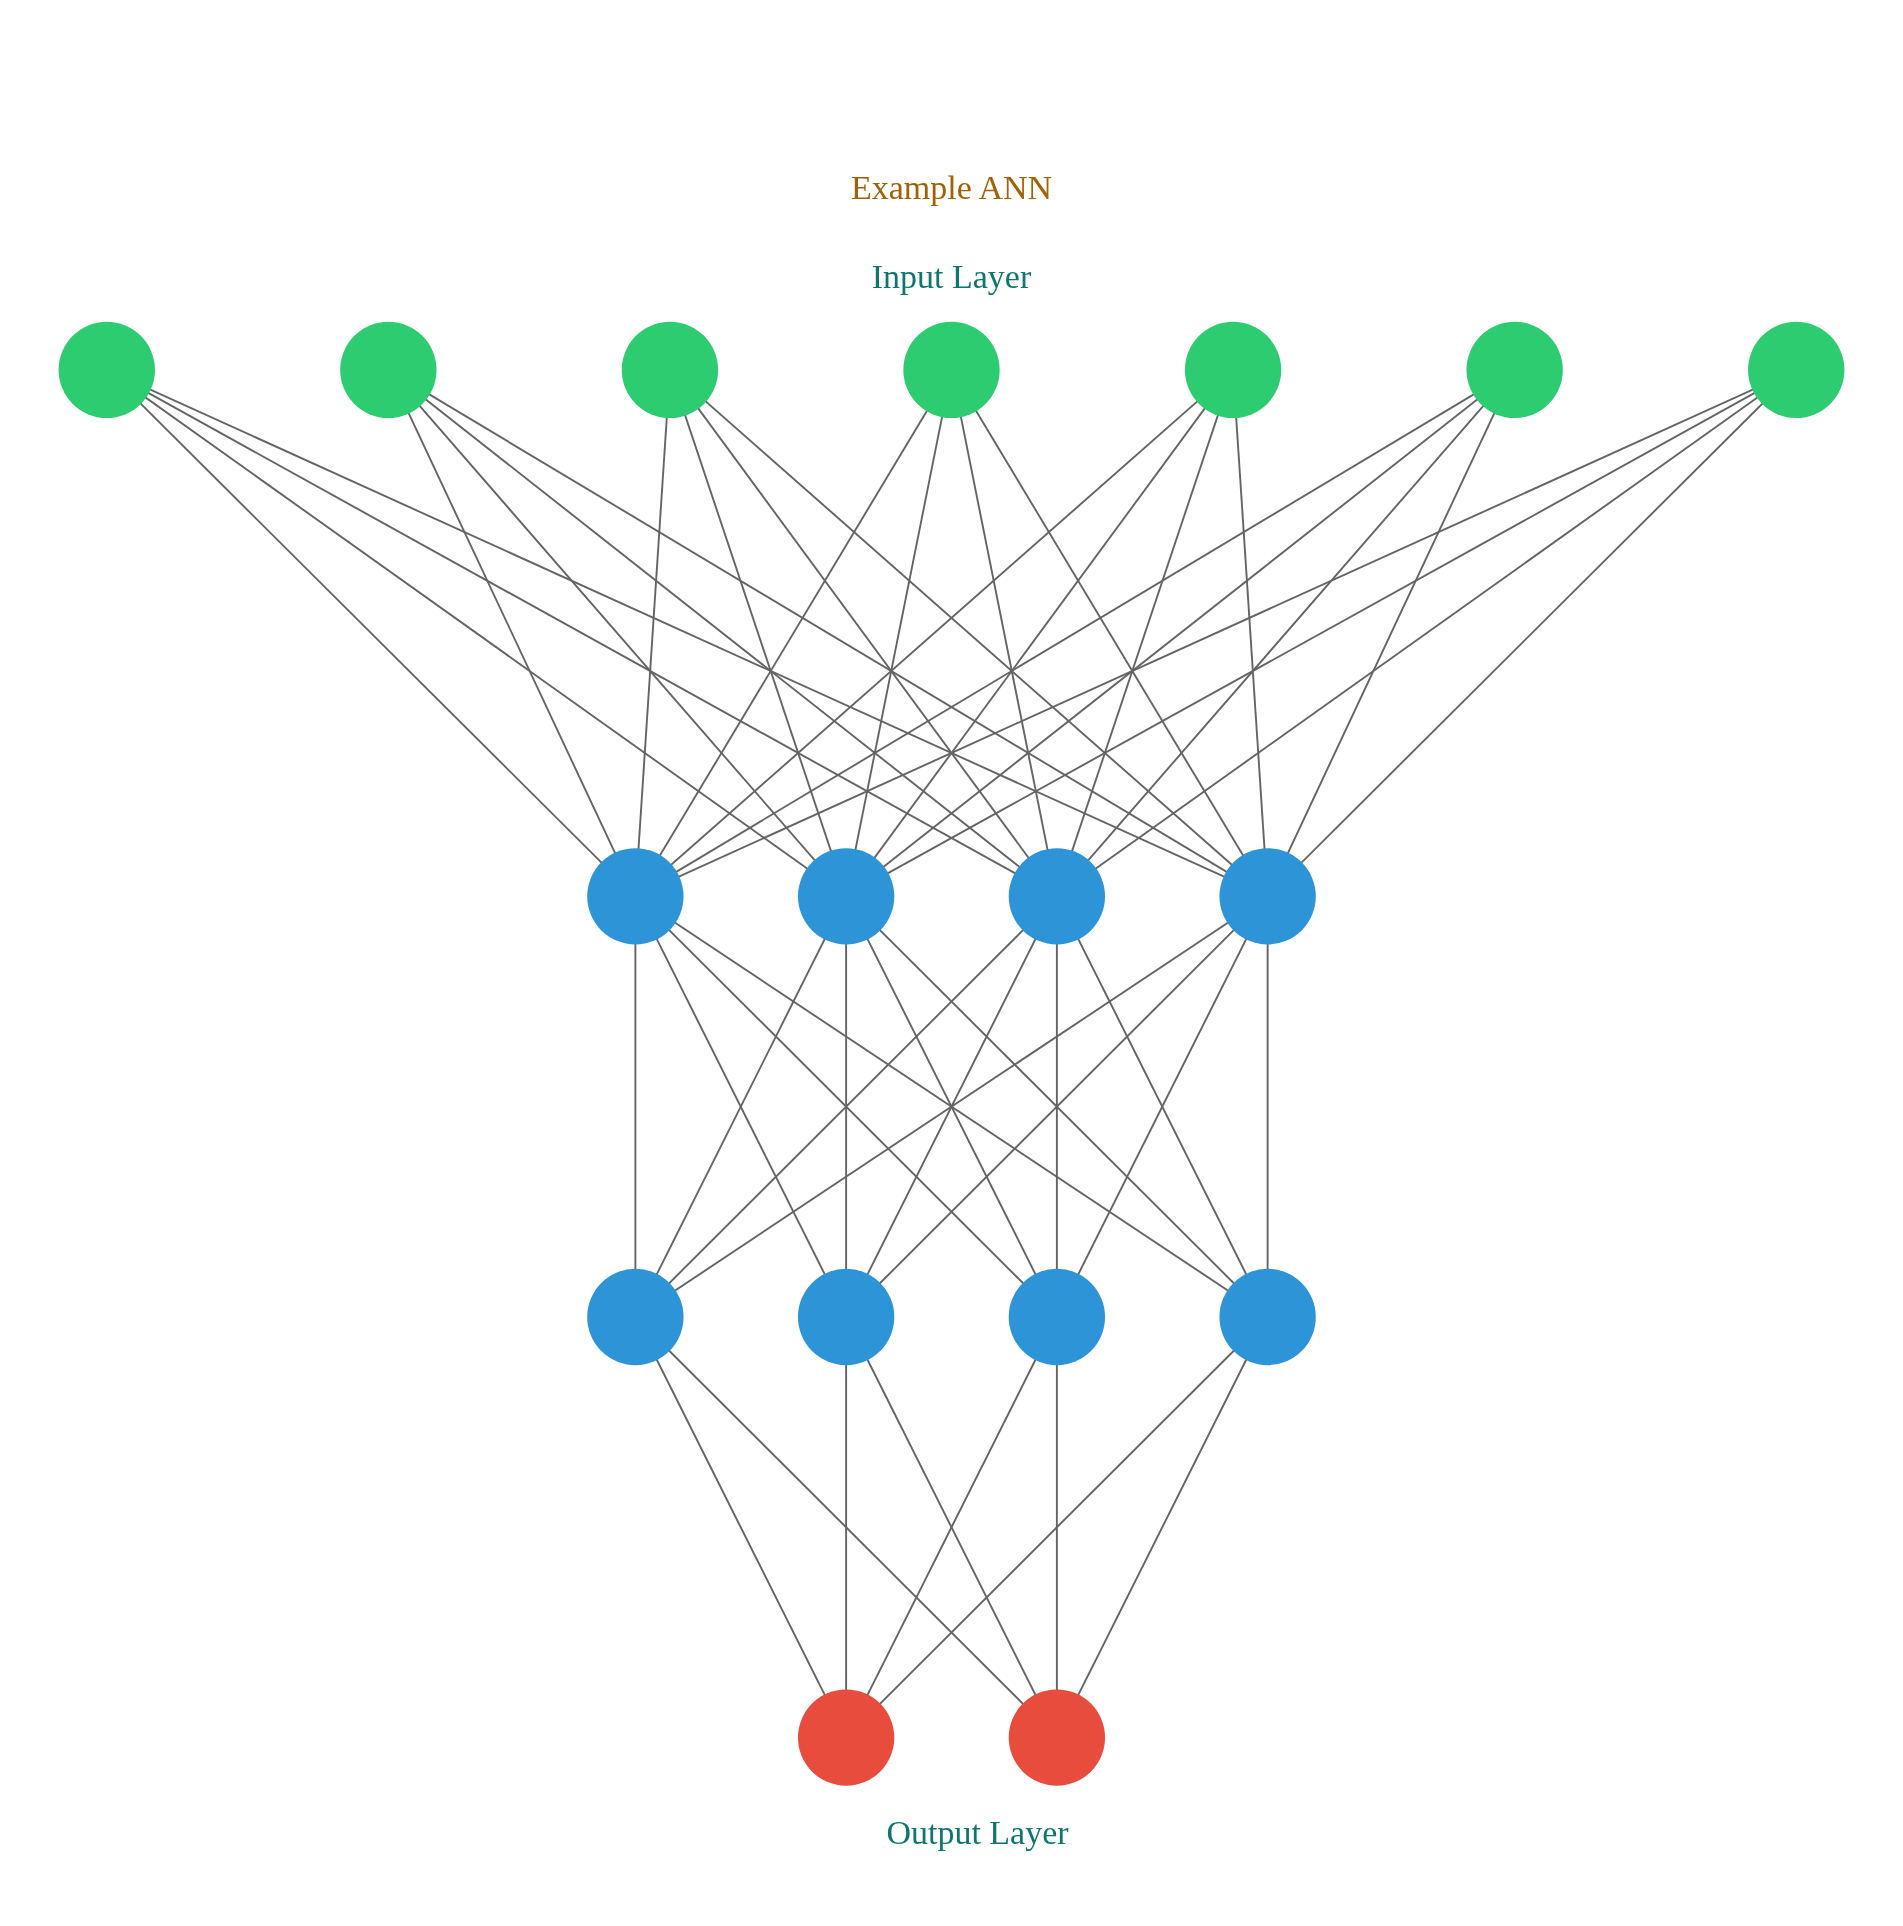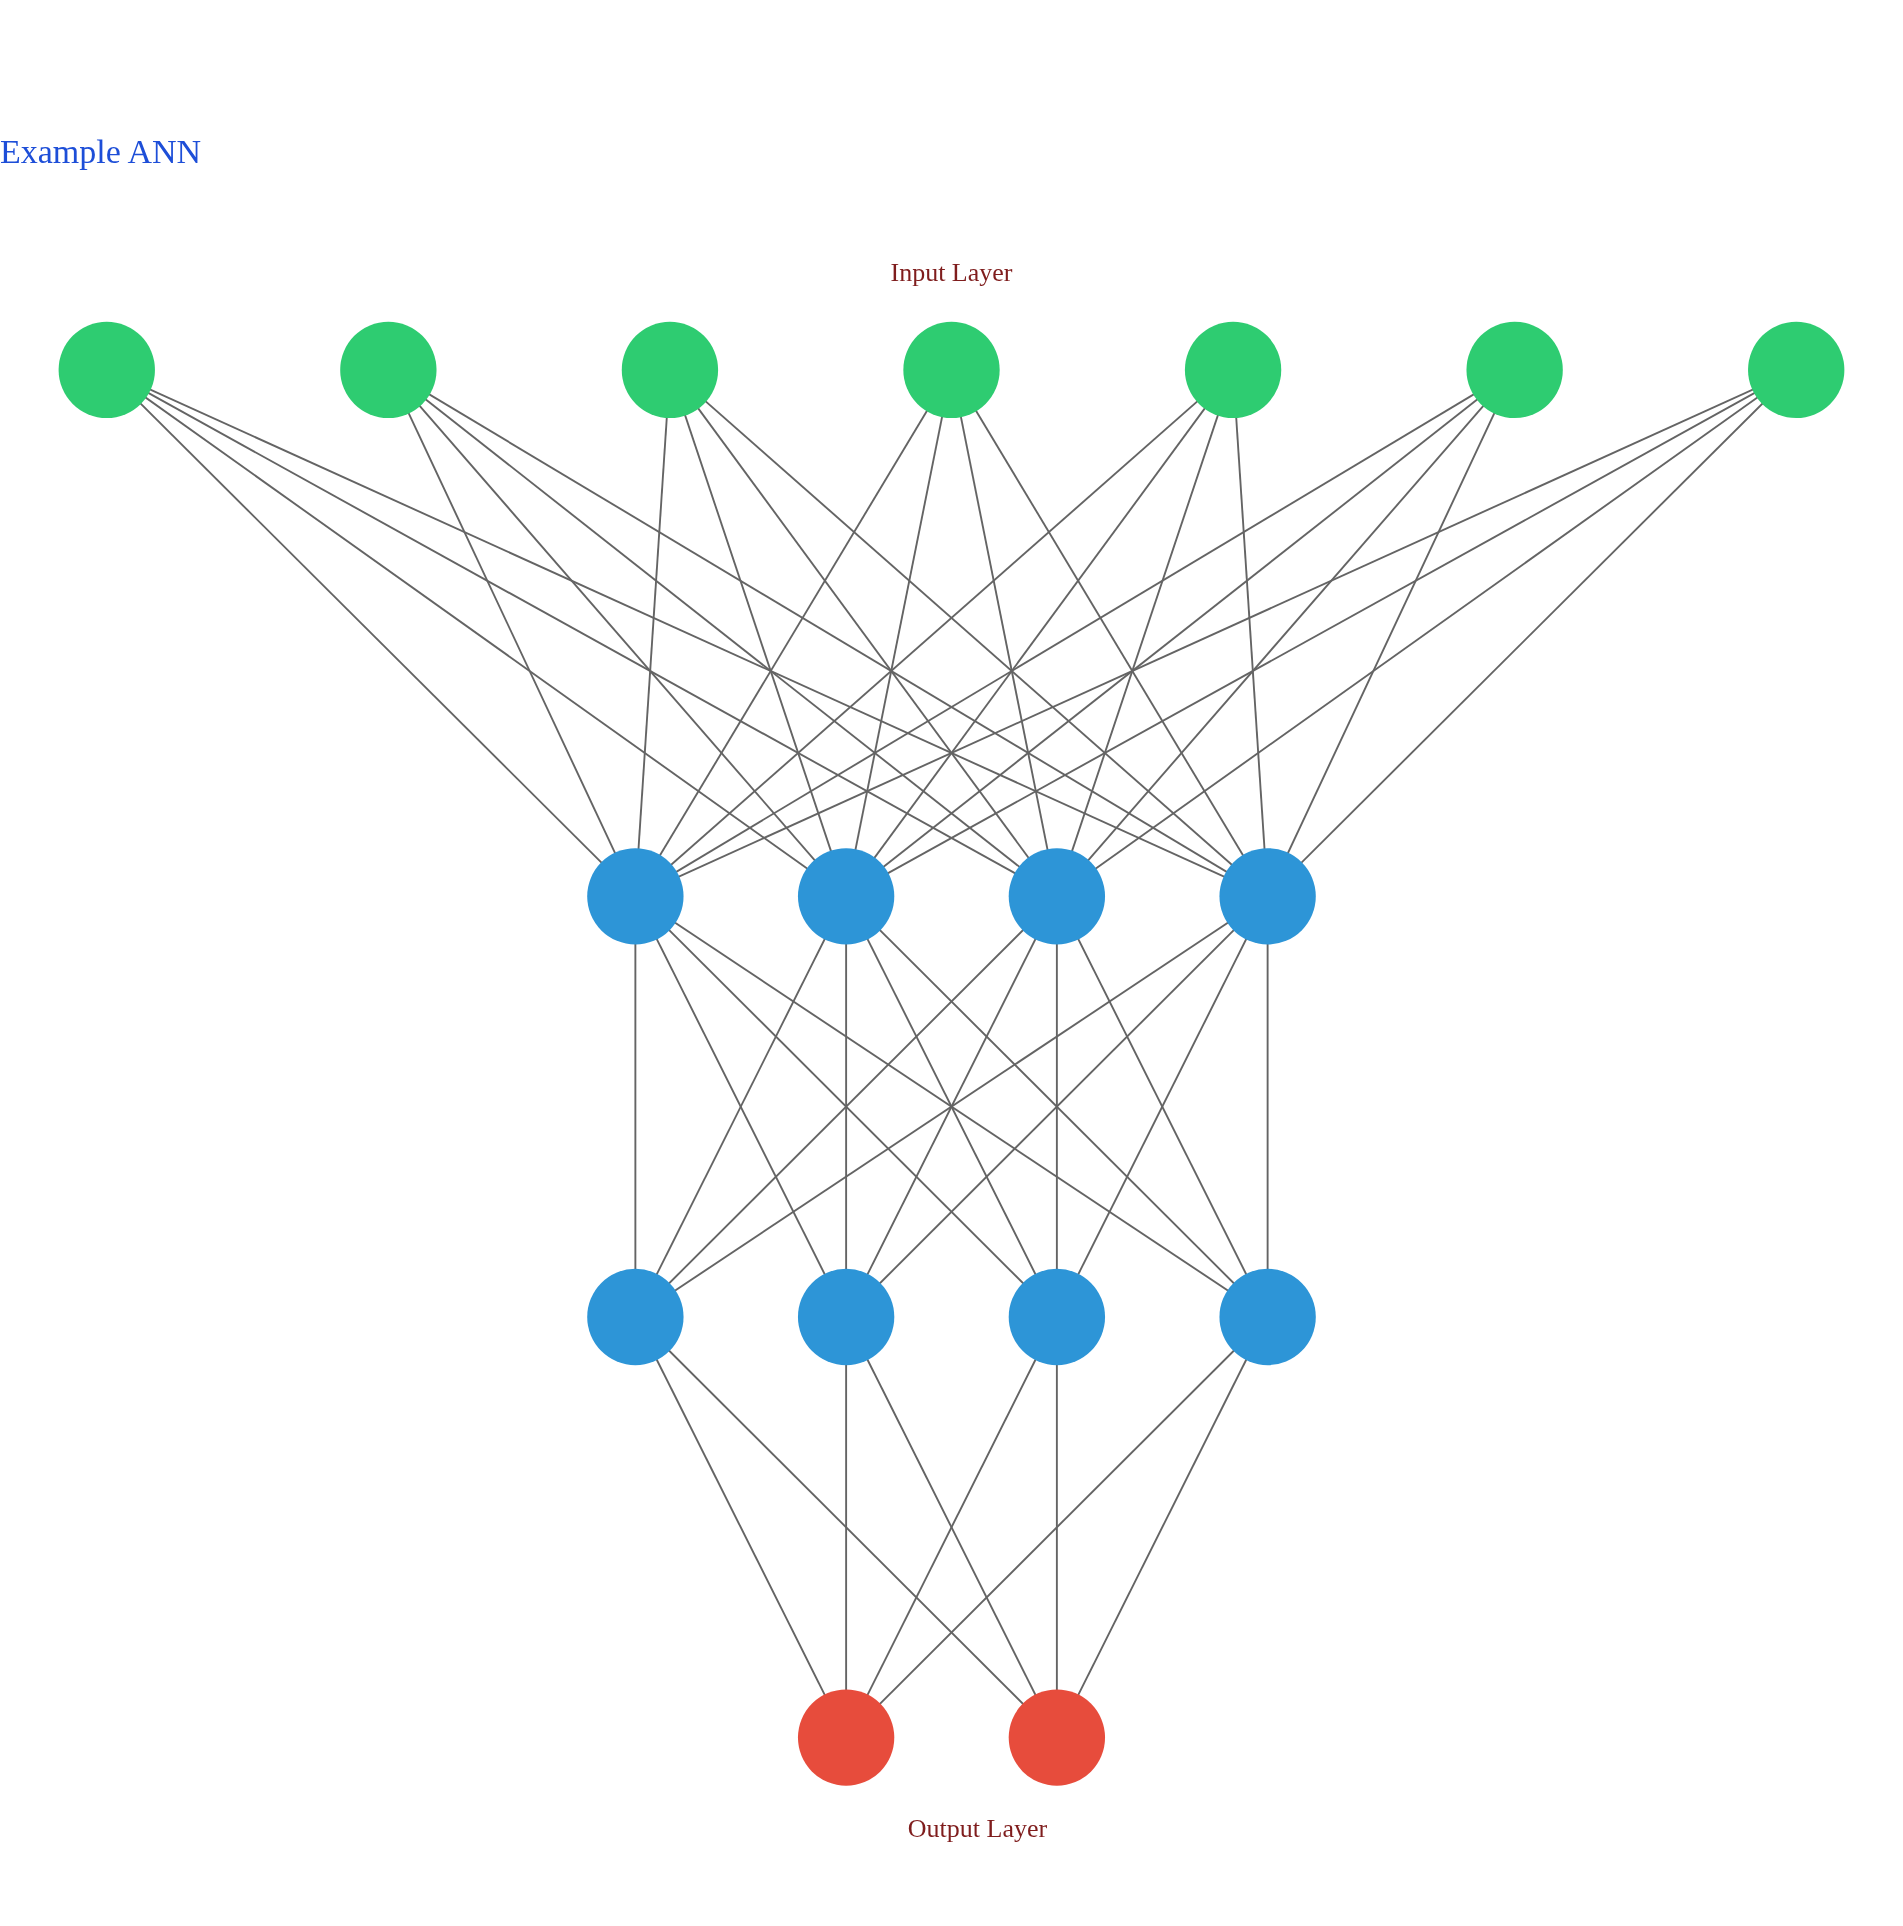--- a/index.html
+++ b/index.html
@@ -7,27 +7,29 @@
       padding: 0;
       background: white;
       font-family: "Times New Roman", Times, serif;
       width: 1903px;
       height: 1926px;
       position: relative;
     }
     .title {
       position: absolute;
       font-size: 34px;
-      color: #1d4ed8;
+      color: #a16207;
+      text-align: center;
       width: 100%;
+      margin-top: 36px;
     }
     .layer-label {
       position: absolute;
-      font-size: 26px;
-      color: #7f1d1d;
+      font-size: 34px;
+      color: #0f766e;
       text-align: center;
       width: 100%;
     }
     svg.diagram {
       position: absolute;
       top: 0;
       left: 0;
     }
     .node {
       stroke: none;

